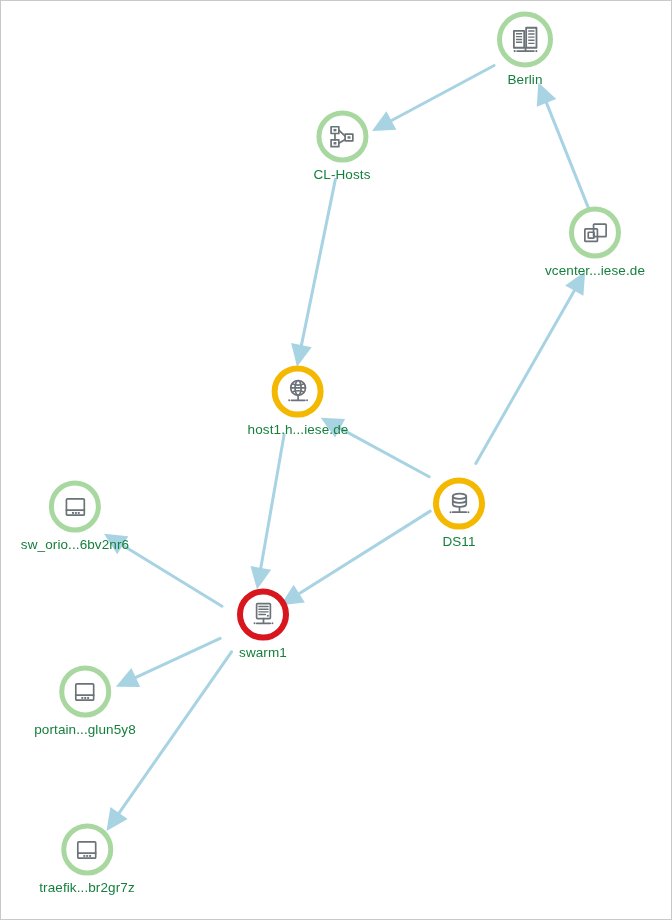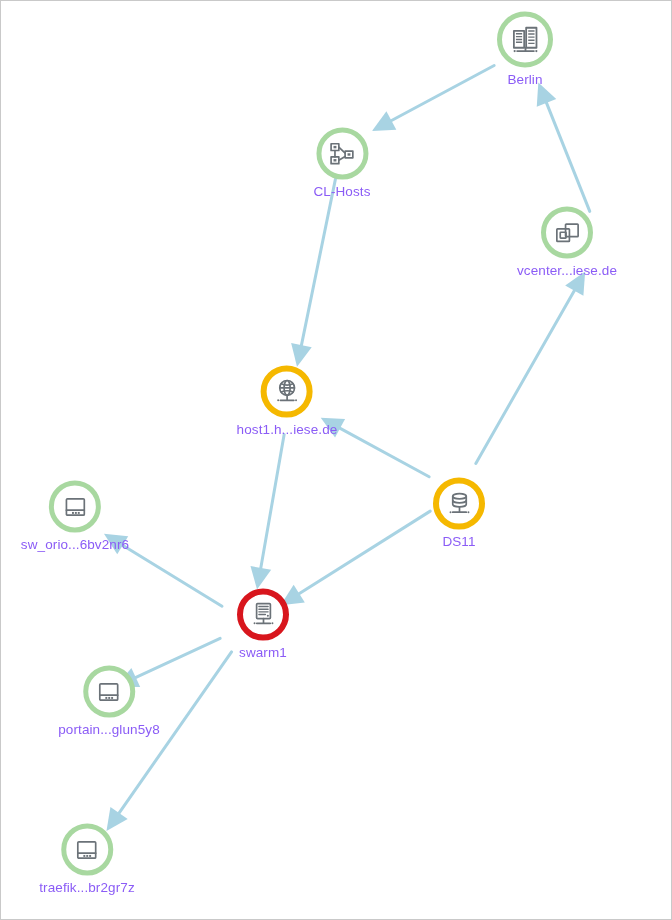--- a/index.html
+++ b/index.html
@@ -36,21 +36,21 @@
     border-radius: 50%;
     background: #ffffff;
     display: flex;
     align-items: center;
     justify-content: center;
     box-sizing: border-box;
   }
   .node-label {
     margin-top: 4px;
     font-size: 13.5px;
-    color: #8b5cf6;
+    color: #15803d;
     white-space: nowrap;
     text-align: center;
     letter-spacing: 0.1px;
   }
   .node-icon svg { display: block; }
 </style>
 </head>
 <body>
 
 <div id="canvas-frame">
@@ -98,53 +98,53 @@
               </g>
               <line x1="12" y1="18" x2="12" y2="20.4" fill="none" stroke="#6b7278" stroke-width="1.4" stroke-linecap="round" stroke-linejoin="round"></line>
               <line x1="5.5" y1="20.6" x2="18.5" y2="20.6" fill="none" stroke="#6b7278" stroke-width="1.4" stroke-linecap="round" stroke-linejoin="round"></line>
               <circle cx="3.6" cy="20.6" r="0.85" fill="#6b7278"></circle>
               <circle cx="20.4" cy="20.6" r="0.85" fill="#6b7278"></circle>
             </svg>
           </span>
         </div>
         <div class="node-label">Berlin</div>
       </div>
-      <div class="graph-node" style="left: 341px; top: 162px;">
+      <div class="graph-node" style="left: 341px; top: 145px;">
         <div class="node-ring" style="width: 52px; height: 52px; border: 5px solid rgb(168, 216, 160);">
           <span class="node-icon">
             <svg width="29" height="29" viewBox="0 0 24 24">
               <rect x="3" y="3.5" width="6.4" height="5.6" fill="none" stroke="#6b7278" stroke-width="1.4" stroke-linecap="round" stroke-linejoin="round"></rect>
               <rect x="14.6" y="9.6" width="6.4" height="5.6" fill="none" stroke="#6b7278" stroke-width="1.4" stroke-linecap="round" stroke-linejoin="round"></rect>
               <rect x="3" y="14.4" width="6.4" height="5.6" fill="none" stroke="#6b7278" stroke-width="1.4" stroke-linecap="round" stroke-linejoin="round"></rect>
               <line x1="9.4" y1="6.3" x2="14.6" y2="11.2" fill="none" stroke="#6b7278" stroke-width="1.4" stroke-linecap="round" stroke-linejoin="round"></line>
               <line x1="9.4" y1="17.2" x2="14.6" y2="14.1" fill="none" stroke="#6b7278" stroke-width="1.4" stroke-linecap="round" stroke-linejoin="round"></line>
               <line x1="6.2" y1="9.1" x2="6.2" y2="14.4" fill="none" stroke="#6b7278" stroke-width="1.4" stroke-linecap="round" stroke-linejoin="round"></line>
               <g fill="#6b7278">
                 <rect x="5" y="5.3" width="2.4" height="2"></rect>
                 <rect x="16.6" y="11.4" width="2.4" height="2"></rect>
                 <rect x="5" y="16.2" width="2.4" height="2"></rect>
               </g>
             </svg>
           </span>
         </div>
         <div class="node-label">CL-Hosts</div>
       </div>
-      <div class="graph-node" style="left: 566px; top: 241px;">
+      <div class="graph-node" style="left: 594px; top: 241px;">
         <div class="node-ring" style="width: 52px; height: 52px; border: 5px solid rgb(168, 216, 160);">
           <span class="node-icon">
             <svg width="29" height="29" viewBox="0 0 24 24">
               <rect x="3.2" y="8.6" width="10.4" height="10.4" rx="0.6" fill="none" stroke="#6b7278" stroke-width="1.4" stroke-linecap="round" stroke-linejoin="round"></rect>
               <rect x="10.4" y="4.6" width="10.4" height="10.4" rx="0.6" fill="none" stroke="#6b7278" stroke-width="1.4" stroke-linecap="round" stroke-linejoin="round"></rect>
               <rect x="6" y="11.4" width="4.8" height="4.8" rx="0.4" fill="none" stroke="#6b7278" stroke-width="1.4" stroke-linecap="round" stroke-linejoin="round"></rect>
             </svg>
           </span>
         </div>
         <div class="node-label">vcenter...iese.de</div>
       </div>
-      <div class="graph-node" style="left: 286px; top: 400px;">
+      <div class="graph-node" style="left: 297px; top: 400px;">
         <div class="node-ring" style="width: 52px; height: 52px; border: 6px solid rgb(245, 184, 0);">
           <span class="node-icon">
             <svg width="29" height="29" viewBox="0 0 24 24">
               <circle cx="12" cy="8.6" r="6.1" fill="none" stroke="#6b7278" stroke-width="1.4" stroke-linecap="round" stroke-linejoin="round"></circle>
               <ellipse cx="12" cy="8.6" rx="2.5" ry="6.1" fill="none" stroke="#6b7278" stroke-width="1.4" stroke-linecap="round" stroke-linejoin="round"></ellipse>
               <line x1="6" y1="8.6" x2="18" y2="8.6" fill="none" stroke="#6b7278" stroke-width="1.4" stroke-linecap="round" stroke-linejoin="round"></line>
               <path d="M7 5.2 Q12 7.3 17 5.2" fill="none" stroke="#6b7278" stroke-width="1.4" stroke-linecap="round" stroke-linejoin="round"></path>
               <path d="M7 12 Q12 9.9 17 12" fill="none" stroke="#6b7278" stroke-width="1.4" stroke-linecap="round" stroke-linejoin="round"></path>
               <line x1="12" y1="14.7" x2="12" y2="18.6" fill="none" stroke="#6b7278" stroke-width="1.4" stroke-linecap="round" stroke-linejoin="round"></line>
               <line x1="6.4" y1="18.9" x2="17.6" y2="18.9" fill="none" stroke="#6b7278" stroke-width="1.4" stroke-linecap="round" stroke-linejoin="round"></line>
@@ -201,21 +201,21 @@
               <g fill="#6b7278">
                 <rect x="9.2" y="16.1" width="1.6" height="1.6"></rect>
                 <rect x="11.6" y="16.1" width="1.6" height="1.6"></rect>
                 <rect x="14" y="16.1" width="1.6" height="1.6"></rect>
               </g>
             </svg>
           </span>
         </div>
         <div class="node-label">sw_orio...6bv2nr6</div>
       </div>
-      <div class="graph-node" style="left: 84px; top: 700px; margin-left: 24px;">
+      <div class="graph-node" style="left: 84px; top: 700px;">
         <div class="node-ring" style="width: 52px; height: 52px; border: 5px solid rgb(168, 216, 160);">
           <span class="node-icon">
             <svg width="29" height="29" viewBox="0 0 24 24">
               <rect x="4.6" y="5.2" width="14.8" height="13.6" rx="0.9" fill="none" stroke="#6b7278" stroke-width="1.4" stroke-linecap="round" stroke-linejoin="round"></rect>
               <line x1="4.6" y1="14.6" x2="19.4" y2="14.6" fill="none" stroke="#6b7278" stroke-width="1.4" stroke-linecap="round" stroke-linejoin="round"></line>
               <g fill="#6b7278">
                 <rect x="9.2" y="16.1" width="1.6" height="1.6"></rect>
                 <rect x="11.6" y="16.1" width="1.6" height="1.6"></rect>
                 <rect x="14" y="16.1" width="1.6" height="1.6"></rect>
               </g>

